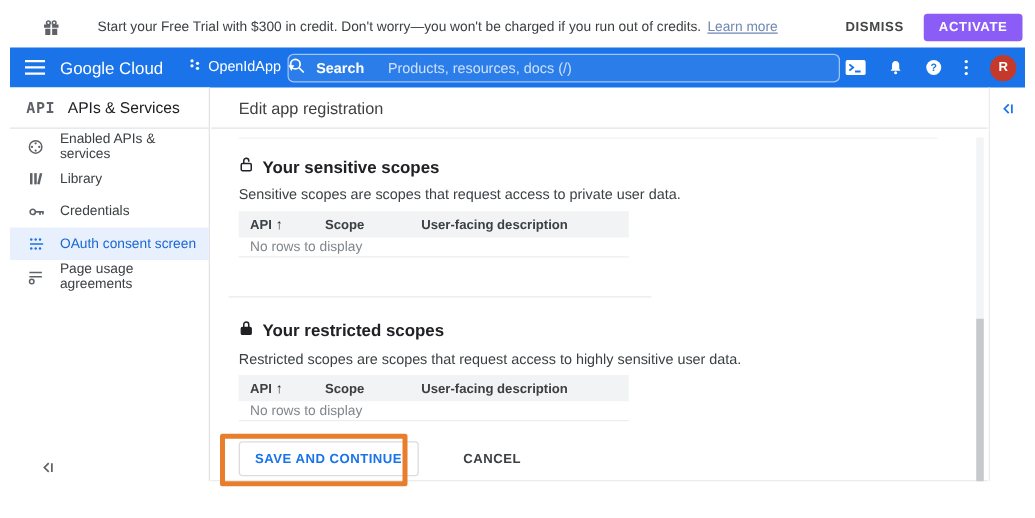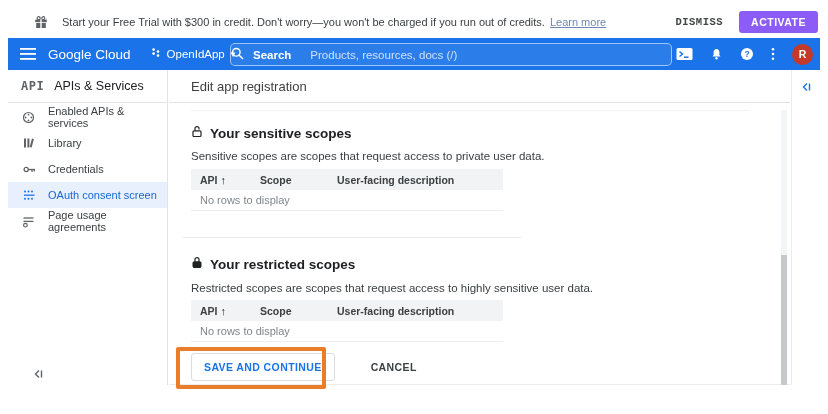--- a/index.html
+++ b/index.html
@@ -3,24 +3,24 @@
 <meta charset="utf-8">
 <style>
   * { margin:0; padding:0; box-sizing:border-box; }
   html,body { background:#ffffff; }
   body { font-family:"Liberation Sans","DejaVu Sans",sans-serif; }
   .stage { position:relative; width:828px; height:414px; background:#fff; overflow:hidden; }
 
   
   .promo { position:absolute; left:8px; right:8px; top:5px; height:33px; background:#fff; display:flex; align-items:center; }
   .promo .gift { margin-left:26px; display:flex; }
-  .promo-text { margin-left:14px; font-size:11px; color:#3c4043; }
+  .promo-text { margin-left:30px; font-size:11px; color:#3c4043; }
   .learn-more { color:#7086b3; text-decoration:underline; margin-left:5px; cursor:pointer; }
   .promo-actions { margin-left:auto; display:flex; align-items:center; gap:16px; margin-right:2px; }
-  .dismiss-btn { background:none; border:none; font-family:Liberation Mono, monospace; font-size:10.5px; font-weight:bold; letter-spacing:.5px; color:#444746; cursor:pointer; }
+  .dismiss-btn { background:none; border:none; font-family:Liberation Sans, sans-serif; font-size:10.5px; font-weight:bold; letter-spacing:.5px; color:#444746; cursor:pointer; }
   .activate-btn { background:#8b5cf6; border:none; color:#fff; font-family:inherit; font-size:10.5px; font-weight:bold; letter-spacing:.5px; padding:5px 12px; border-radius:3px; cursor:pointer; }
 
   
   .appbar { position:absolute; left:8px; right:8px; top:38px; height:32px; background:#1a73e8; color:#fff; display:flex; align-items:center; }
   .hamburger { margin-left:12px; cursor:pointer; display:flex; }
   .brand { margin-left:12px; font-size:13.5px; color:#fff; cursor:pointer; white-space:nowrap; }
   .project-picker { margin-left:20px; display:flex; align-items:center; gap:6px; cursor:pointer; }
   .project-name { font-size:11.5px; color:#fff; }
   .caret { font-size:9px; color:#fff; line-height:1; }
   .searchbox { position:absolute; left:222px; top:5px; width:442px; height:23px; border:1px solid rgba(255,255,255,.55); background:rgba(255,255,255,.08); border-radius:5px; display:flex; align-items:center; cursor:text; }
@@ -55,21 +55,21 @@
   #sec2-head { top:153px; } #sec2-desc { top:179px; }
 
   .scopes-table { position:absolute; left:22px; width:312px; }
   #table1 { top:66px; } #table2 { top:197px; }
   .thead { height:21px; background:#f1f3f4; display:flex; align-items:center; font-size:10.5px; font-weight:bold; color:#3c4043; }
   .th { cursor:pointer; display:flex; align-items:center; gap:3px; }
   .th-api { width:69px; padding-left:9px; }
   .th-scope { width:77px; }
   .th-desc { flex:1; }
   .sort { font-size:11px; color:#202124; }
-  .trow { height:21px; display:flex; align-items:center; padding-left:9px; font-size:11px; color:#80868b; border-bottom:1px solid #ebedef; }
+  .trow { height:16px; display:flex; align-items:center; padding-left:9px; font-size:11px; color:#80868b; border-bottom:1px solid #ebedef; }
 
   .sec-divider { position:absolute; top:134px; left:14px; width:338px; height:1px; background:#e7e9ec; }
 
   .actions { position:absolute; top:250px; left:22px; display:flex; align-items:center; gap:36px; }
   .save-btn { background:#fff; border:1px solid #dadce0; border-radius:3px; color:#1a73e8; font-family:inherit; font-size:10.5px; font-weight:bold; letter-spacing:.4px; padding:7px 12px; cursor:pointer; }
   .cancel-btn { background:none; border:none; color:#3c4043; font-family:inherit; font-size:10.5px; font-weight:bold; letter-spacing:.4px; cursor:pointer; }
 
   .scrollbar { position:absolute; right:33px; top:40px; bottom:0; width:6px; background:#f3f4f6; }
   .scroll-thumb { position:absolute; top:145px; left:0; width:6px; height:130px; background:#c6c9cc; cursor:grab; }
 

